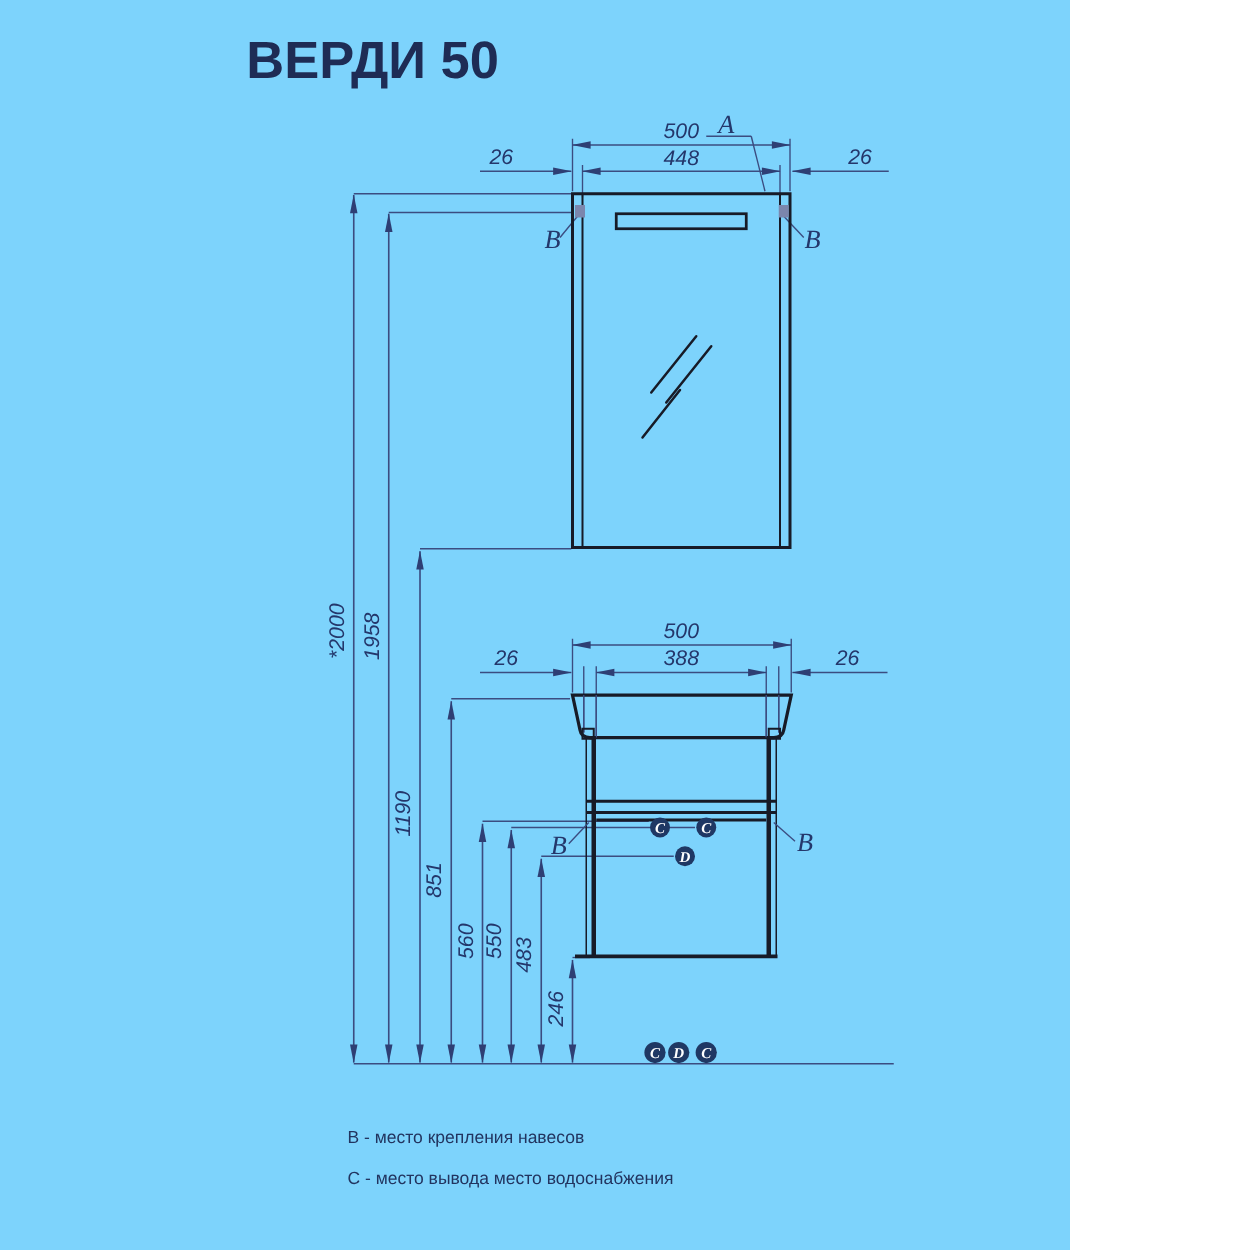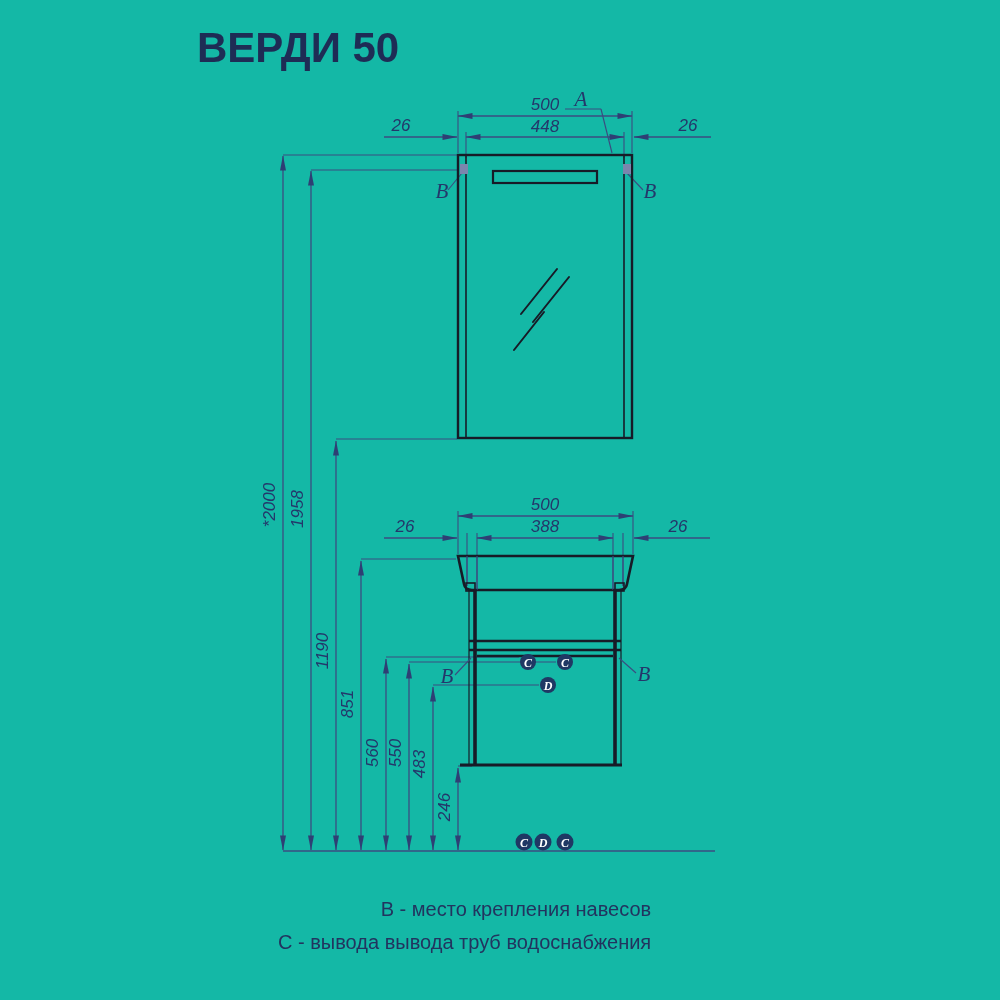--- a/index.html
+++ b/index.html
@@ -1,21 +1,21 @@
 <!DOCTYPE html>
 <html><head>
 <meta charset="utf-8">
 <style>
   html,body{margin:0;padding:0;background:#ffffff;}
-  .page{position:relative;width:1000px;height:1000px;background:#14b8a6;overflow:hidden;
+  .page{position:relative;width:856px;height:1000px;background:#7dd3fc;overflow:hidden;
         font-family:"Liberation Sans",sans-serif;}
   .title{position:absolute;left:197px;top:24px;font-size:42px;font-weight:600;
          color:#1e2c55;letter-spacing:0px;white-space:nowrap;}
-  .legend{position:absolute;left:278px;top:893px;color:#22345f;font-size:20px;
-          line-height:32.5px;white-space:nowrap;text-align:right;}
+  .legend{position:absolute;left:278px;top:893px;color:#22345f;font-size:14px;
+          line-height:32.5px;white-space:nowrap;}
   svg{position:absolute;left:0;top:0;}
   .ink{stroke:#171b27;fill:none;}
   .dim{stroke:#3b4c80;fill:none;stroke-width:1.3;}
   .ref{stroke:#3b4c80;fill:none;stroke-width:1.1;}
   .dimtxt{font-family:"Liberation Sans",sans-serif;font-style:italic;font-size:17px;
           fill:#24376b;}
   .lettertxt{font-family:"Liberation Serif",serif;font-style:italic;font-size:21px;
           fill:#24376b;}
   .marker-circle{fill:#1f3864;stroke:none;}
   .marker-letter{font-family:"Liberation Serif",serif;font-style:italic;font-weight:bold;
@@ -157,16 +157,16 @@
       <text class="marker-letter" x="524" y="846.5">C</text>
       <circle class="marker-circle" cx="543" cy="842" r="8.5"></circle>
       <text class="marker-letter" x="543" y="846.5">D</text>
       <circle class="marker-circle" cx="565" cy="842" r="8.5"></circle>
       <text class="marker-letter" x="565" y="846.5">C</text>
     </g>
   </svg>
 
   <div class="legend">
     <div>B - место крепления навесов</div>
-    <div>C - вывода вывода труб водоснабжения</div>
+    <div>C - место вывода место водоснабжения</div>
   </div>
 
 </div>
 
 </body></html>

